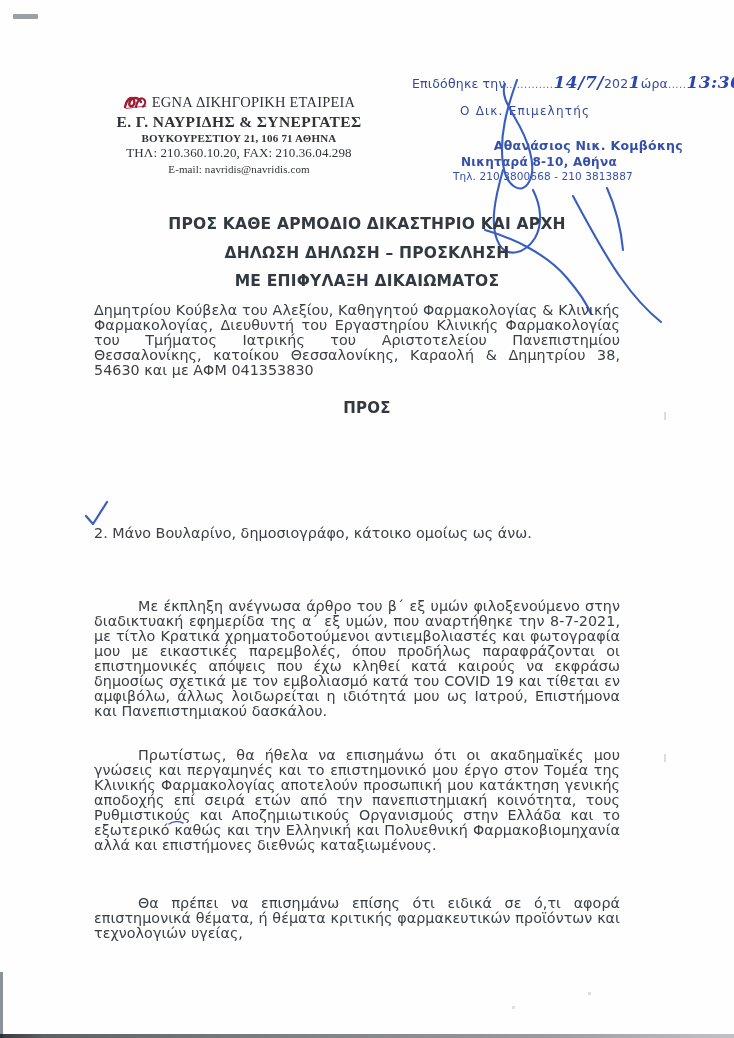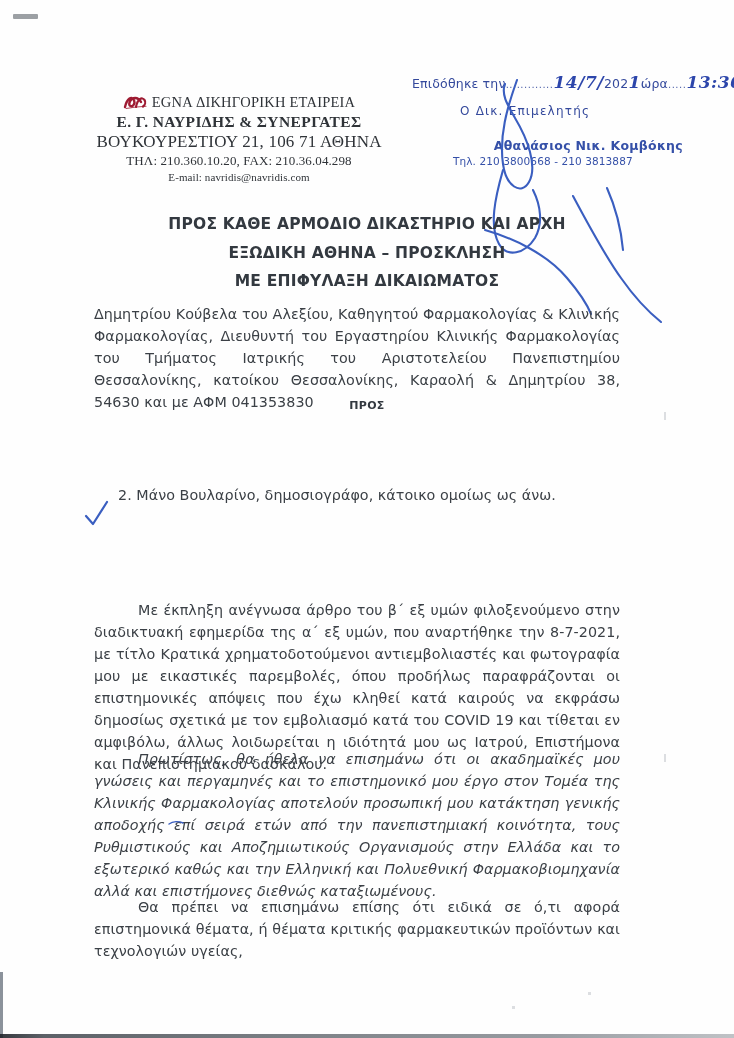--- a/index.html
+++ b/index.html
@@ -71,23 +71,24 @@
     margin-right: 3px;
   }
   .lh-logo svg { display:block; }
   .lh-row2 {
     font-size: 15.5px;
     font-weight: bold;
     letter-spacing: .4px;
     white-space: nowrap;
   }
   .lh-row3 {
-    font-size: 17px;
+    font-size: 11px;
     letter-spacing: .2px;
     white-space: nowrap;
+    font-weight: bold;
   }
   .lh-row4 {
     font-size: 13px;
     letter-spacing: .1px;
     white-space: nowrap;
   }
   .lh-row5 {
     font-size: 11px;
     letter-spacing: .1px;
     white-space: nowrap;
@@ -194,44 +195,44 @@
   }
   .t1 { top: 215px; }
   .t2 { top: 244px; }
   .t3 { top: 272px; }
 
   .pros-heading {
     position: absolute;
     left: 0; right: 0;
     top: 399px;
     text-align: center;
-    font-size: 11px;
+    font-size: 15px;
     font-weight: bold;
     color: #333940;
     letter-spacing: .3px;
   }
 
   
   .block {
     position: absolute;
     left: 94px;
     width: 526px;
     font-size: 14.3px;
-    line-height: 22px;
+    line-height: 15px;
     color: #3b4046;
     text-align: justify;
     text-justify: inter-word;
     letter-spacing: .05px;
   }
   .declarant { top: 303px; }
   .recipient-1 { top: 429px; }
-  .recipient-2 { top: 484px; margin-left: 24px; }
+  .recipient-2 { top: 526px; }
   .para { text-indent: 44px; }
   .p1 { top: 599px; }
-  .p2 { top: 748px; font-style: italic; }
+  .p2 { top: 748px; }
   .p3 { top: 896px; }
 </style>
 </head>
 <body>
 
 <div class="page">
 
   <div class="scan-speck-topleft"></div>
   <div class="scan-speck" style="left:664px; top:412px; width:2px; height:8px;"></div>
   <div class="scan-speck" style="left:664px; top:754px; width:2px; height:8px;"></div>
@@ -258,37 +259,38 @@
 
   <div class="stamp">
     <div class="stamp-line1">
       <span>Επιδόθηκε την</span><span class="stamp-dots">.............</span><span class="hand">14</span><span class="hand">/</span><span class="hand">7</span><span class="hand">/</span><span style="font-size:12.5px;">202</span><span class="hand">1</span><span style="font-size:12.5px;">ώρα</span><span class="stamp-dots">.....</span><span class="hand">13:30</span>
     </div>
     <div class="stamp-line2">Ο Δικ. Επιμελητής</div>
   </div>
 
   <div class="stamp-block">
     <div class="stamp-name">Αθανάσιος Νικ. Κομβόκης</div>
+    <div class="stamp-addr">Νικηταρά 8-10, Αθήνα</div>
     <div class="stamp-tel">Τηλ. 210 3800668 - 210 3813887</div>
   </div>
 
   <div class="signature">
     <svg viewBox="0 0 230 250" width="230" height="250">
       <g fill="none" stroke="#3a5ec0" stroke-width="2.1" stroke-linecap="round" stroke-linejoin="round">
         <path d="M62 2 C52 30, 44 58, 48 86 C51 108, 66 118, 74 104 C83 88, 72 60, 60 40 C52 26, 46 16, 50 6"></path>
         <path d="M48 92 C40 120, 34 148, 44 166 C52 180, 70 176, 80 160 C88 146, 86 128, 78 112"></path>
         <path d="M30 152 C58 160, 92 176, 112 200 C124 214, 132 226, 136 236"></path>
         <path d="M118 118 C134 148, 150 178, 166 200 C180 220, 196 236, 206 244"></path>
         <path d="M152 110 C160 128, 166 150, 168 172"></path>
       </g>
     </svg>
   </div>
 
   <div class="doc-title t1">ΠΡΟΣ ΚΑΘΕ ΑΡΜΟΔΙΟ ΔΙΚΑΣΤΗΡΙΟ ΚΑΙ ΑΡΧΗ</div>
-  <div class="doc-title t2">ΕΞΩΔΙΚΗ ΑΘΗΝΑ – ΠΡΟΣΚΛΗΣΗ</div>
+  <div class="doc-title t2">ΔΗΛΩΣΗ ΔΗΛΩΣΗ – ΠΡΟΣΚΛΗΣΗ</div>
   <div class="doc-title t3">ΜΕ ΕΠΙΦΥΛΑΞΗ ΔΙΚΑΙΩΜΑΤΟΣ</div>
 
   <div class="block declarant">Δημητρίου Κούβελα του Αλεξίου, Καθηγητού Φαρμακολογίας &amp; Κλινικής Φαρμακολογίας, Διευθυντή του Εργαστηρίου Κλινικής Φαρμακολογίας του Τμήματος Ιατρικής του Αριστοτελείου Πανεπιστημίου Θεσσαλονίκης, κατοίκου Θεσσαλονίκης, Καραολή &amp; Δημητρίου 38, 54630 και με ΑΦΜ 041353830</div>
 
   <div class="pros-heading">ΠΡΟΣ</div>
   <div class="block recipient-2">2. Μάνο Βουλαρίνο, δημοσιογράφο, κάτοικο ομοίως ως άνω.</div>
 
   <div class="tickmark">
     <svg viewBox="0 0 26 28" width="26" height="28">
       <path d="M2 16 L9 24 L23 2" fill="none" stroke="#3a5ec0" stroke-width="2.2" stroke-linecap="round" stroke-linejoin="round"></path>

